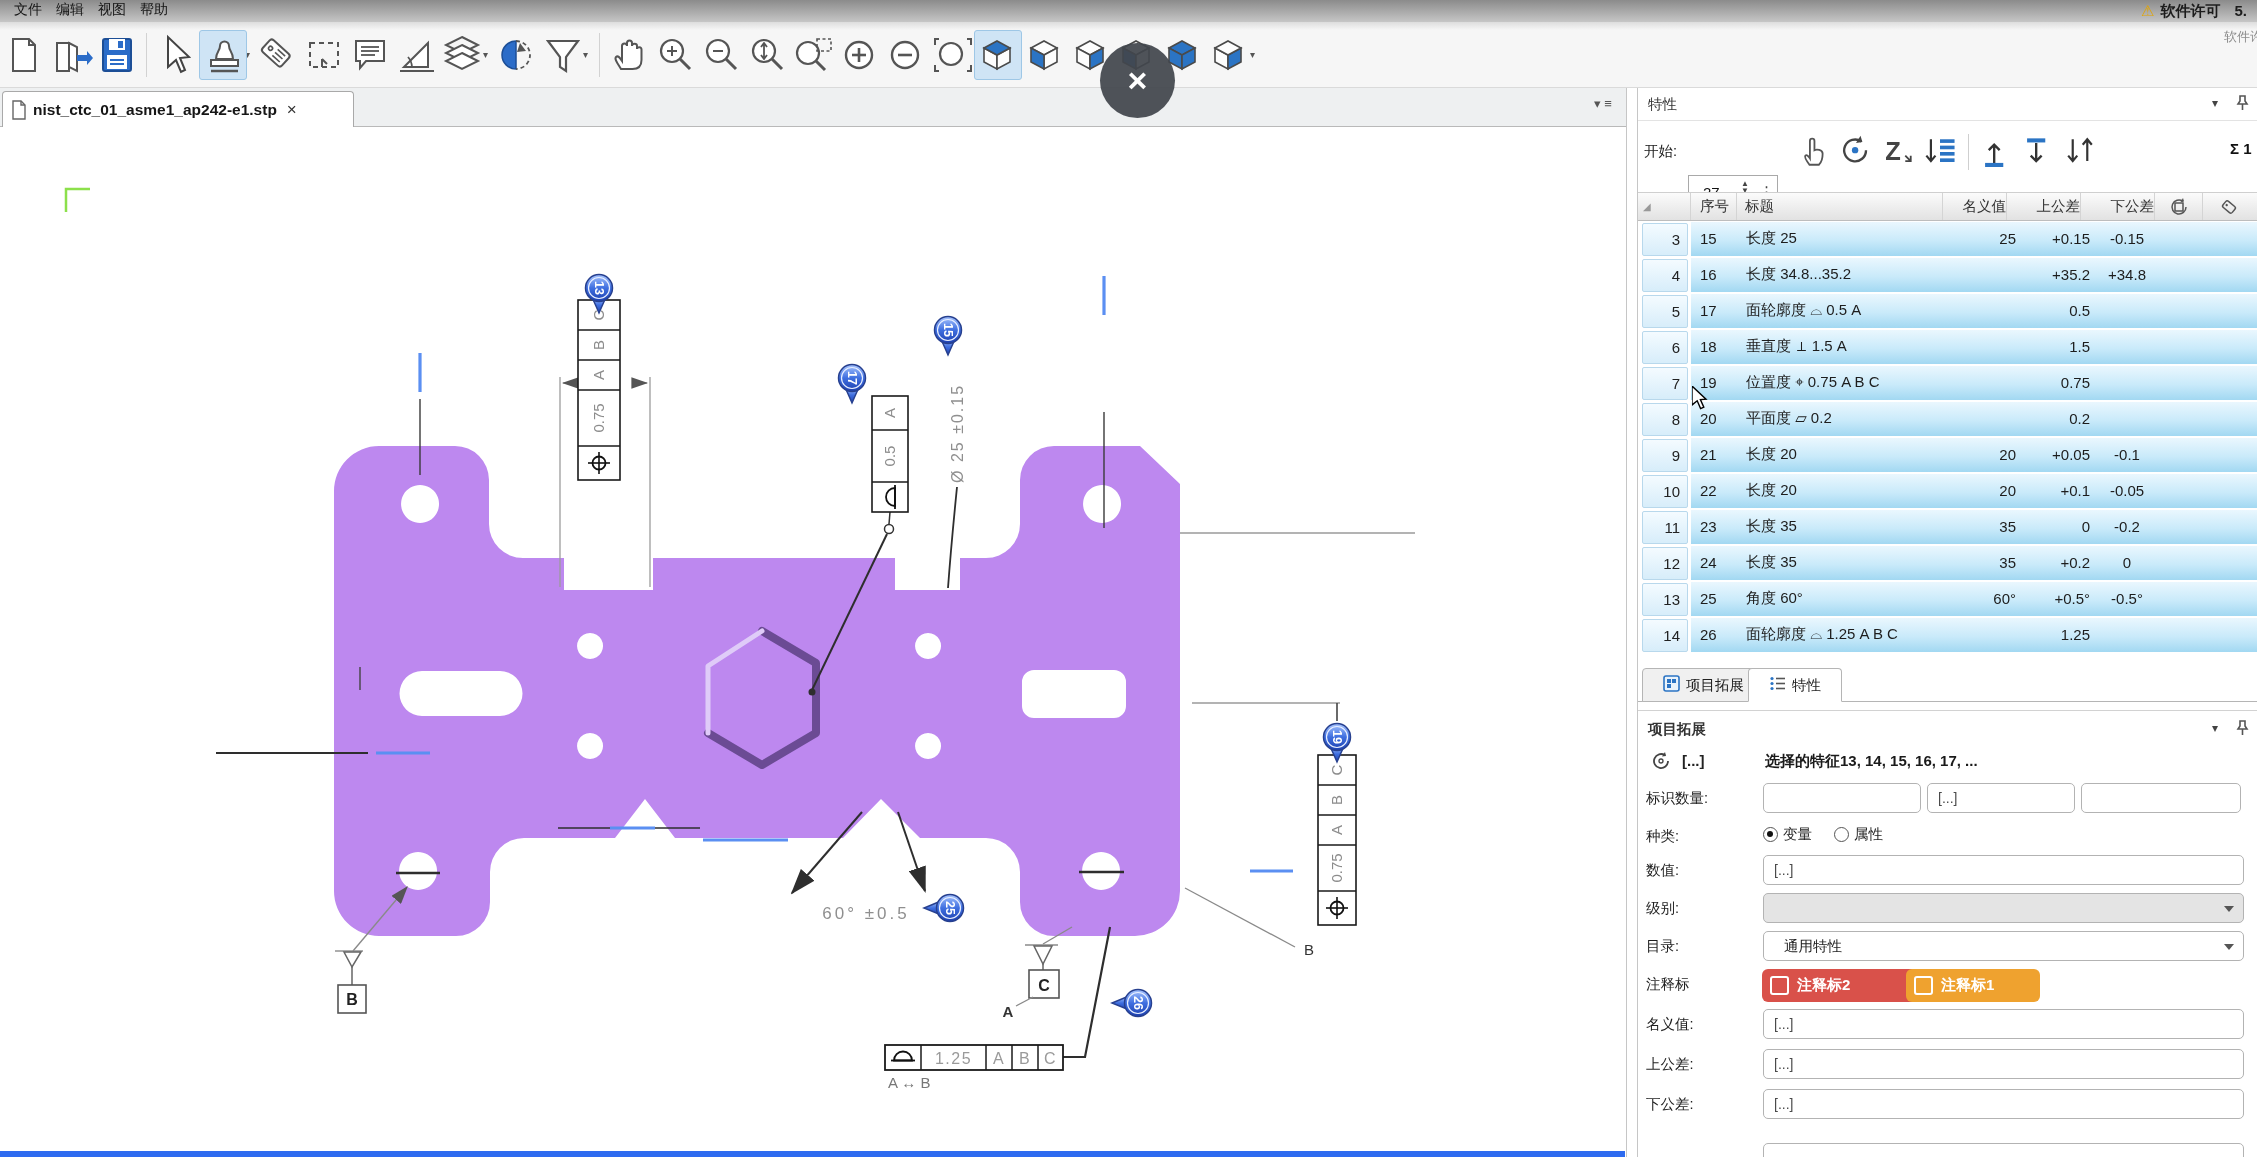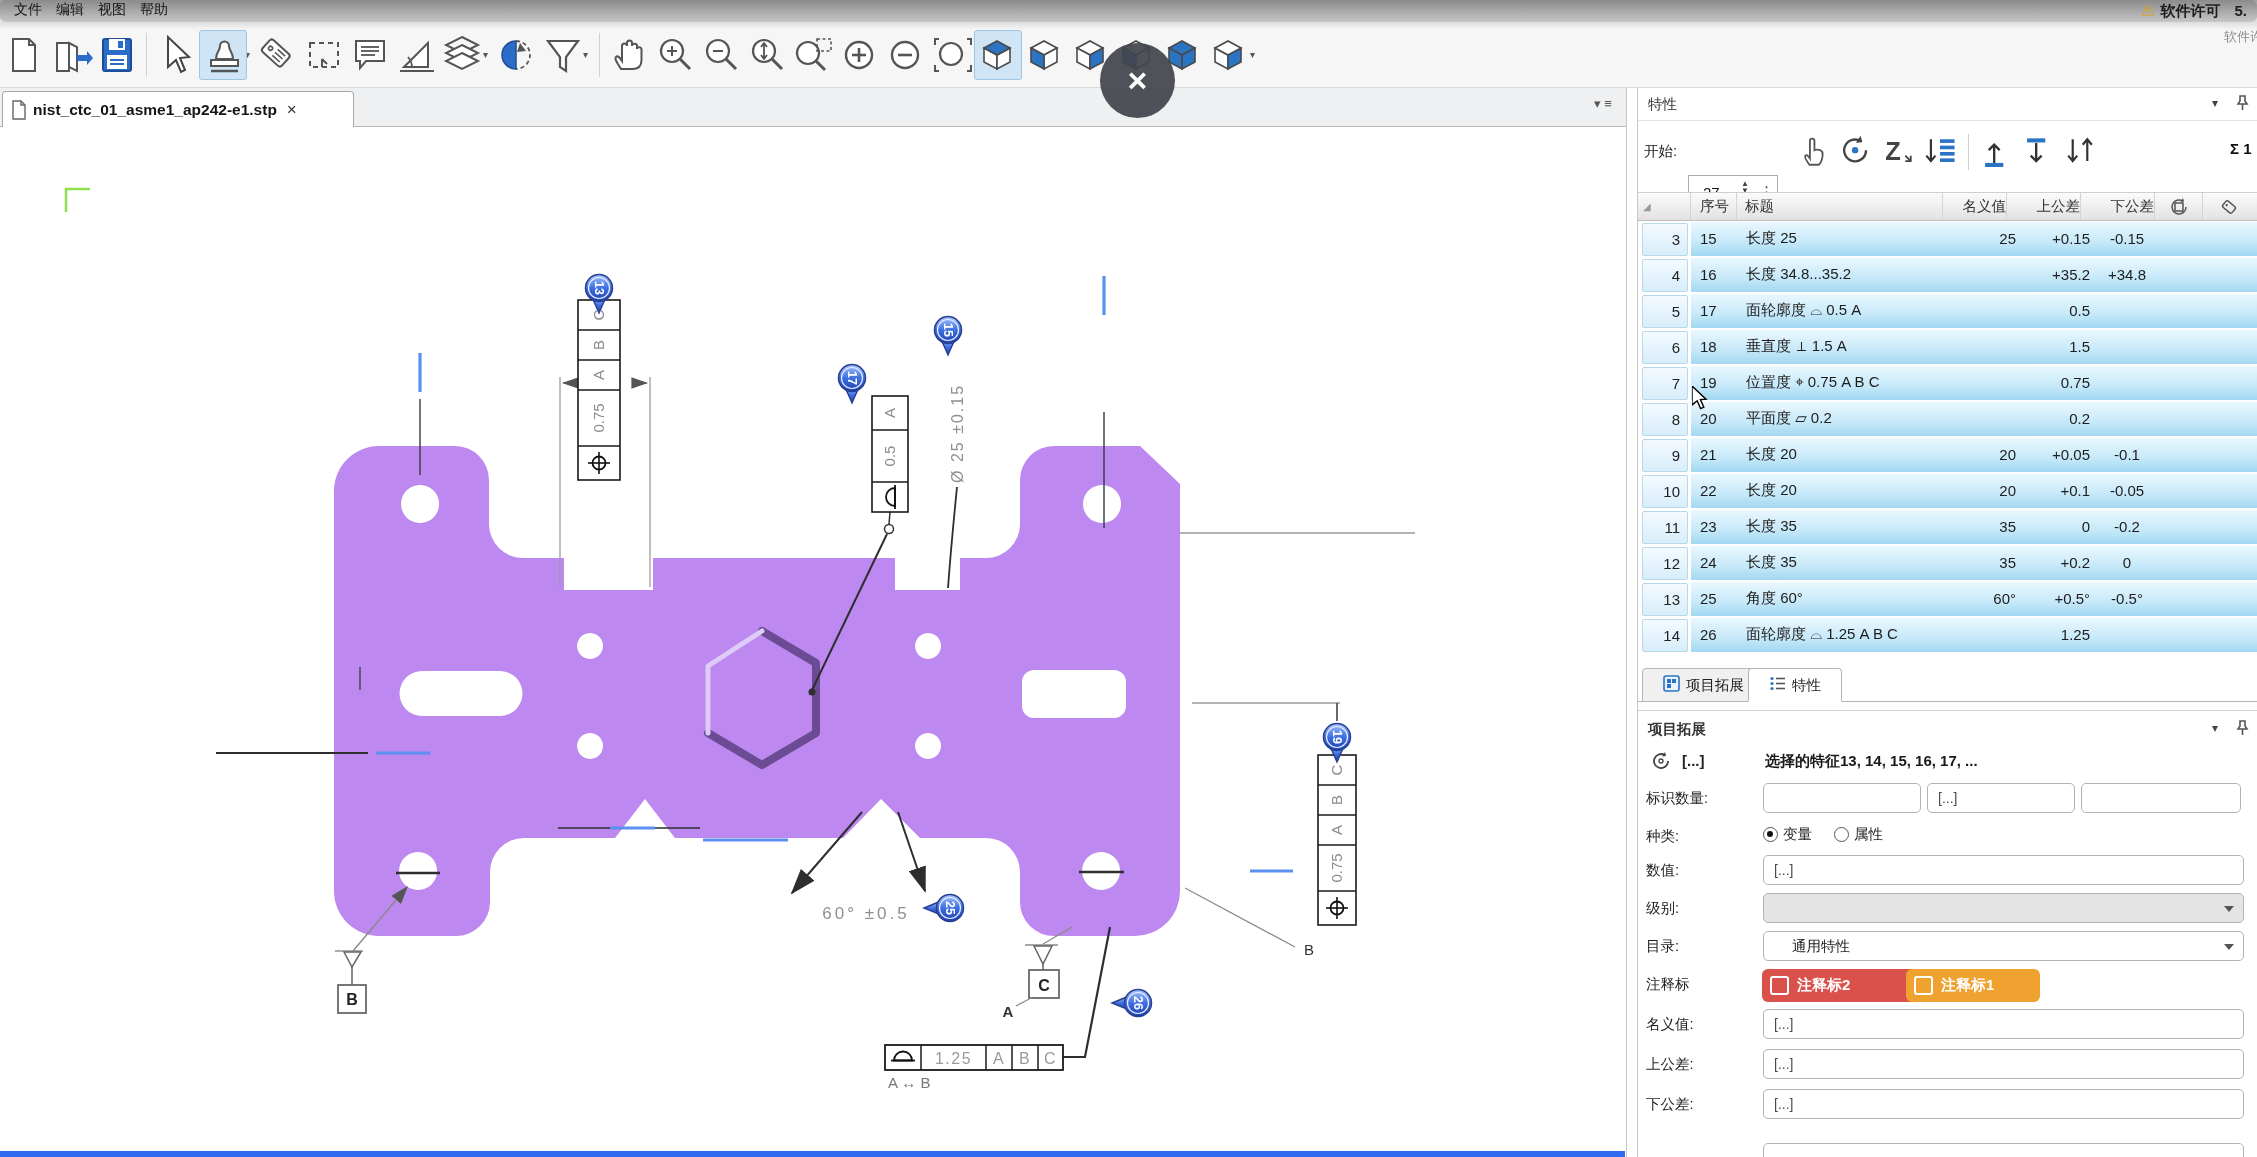--- a/index.html
+++ b/index.html
@@ -1,20 +1,20 @@
 <!DOCTYPE html>
 <html><head>
 <meta charset="utf-8">
 <style>
   html,body{margin:0;padding:0;background:#777;}
   #root{position:relative;width:2257px;height:1157px;background:#fff;overflow:hidden;
         font-family:"Liberation Sans",sans-serif;color:#222;}
   
   #menubar{position:absolute;left:0;top:0;width:2257px;height:22px;
-           background:linear-gradient(#8b8b8b,#c6c6c6);z-index:30;border-radius:6px;}
+           background:linear-gradient(#8b8b8b,#c6c6c6);z-index:30;}
   .menu-item{position:relative;display:inline-block;margin:1px 0 0 14px;font-size:14px;color:#141414;}
   #video-title{position:absolute;left:0;right:0;top:1px;text-align:center;font-size:14px;
                color:#e9e9e9;text-shadow:0 1px 2px rgba(0,0,0,.6);z-index:31;}
   #license{position:absolute;right:10px;top:2px;z-index:32;font-size:15px;font-weight:bold;color:#1c1c1c;}
   #license .warn{color:#e2a400;font-weight:normal;margin-right:6px;}
   #license .ver{margin-left:14px;}
   #license-sub{position:absolute;right:-6px;top:28px;font-size:13px;color:#8d8d8d;z-index:32;}
   
   #toolbar{position:absolute;left:0;top:22px;width:2257px;height:66px;background:#f6f6f6;
            border-bottom:1px solid #dadada;display:flex;align-items:center;padding-left:2px;box-sizing:border-box;}
@@ -76,21 +76,21 @@
   .p-tab.active{background:#fff;border-bottom:1px solid #fff;z-index:2;}
   #p-tabs .baseline{position:absolute;left:0;top:35px;width:619px;height:1px;background:#b5b5b5;}
   
   #details{position:absolute;left:0;top:622px;width:619px;height:447px;border-top:1px solid #d2d2d2;}
   #details .p-header{top:2px;border-bottom:none;}
   .d-label{position:absolute;left:8px;font-size:14.5px;color:#1e1e1e;}
   .d-input{position:absolute;height:30px;border:1px solid #b3b3b3;border-radius:5px;background:#fff;
            font-size:14px;color:#333;padding:0 10px;box-sizing:border-box;font-family:"Liberation Sans",sans-serif;}
   .d-input::placeholder{color:#4a4a4a;opacity:1;}
   .d-select{position:absolute;height:30px;border:1px solid #b3b3b3;border-radius:5px;background:#fff;
-            font-size:14.5px;color:#222;display:flex;align-items:center;padding:0 28px;box-sizing:border-box;}
+            font-size:14.5px;color:#222;display:flex;align-items:center;padding:0 20px;box-sizing:border-box;}
   .d-select .cv{position:absolute;right:9px;top:12px;width:0;height:0;border-left:5px solid transparent;
                 border-right:5px solid transparent;border-top:6px solid #555;}
   .radio{display:inline-block;width:15px;height:15px;border:1.5px solid #555;border-radius:50%;
          vertical-align:-3px;margin-right:5px;box-sizing:border-box;position:relative;}
   .radio.checked:after{content:"";position:absolute;left:3px;top:3px;width:6px;height:6px;border-radius:50%;background:#111;}
   .d-radio-row{position:absolute;font-size:14.5px;color:#1e1e1e;}
   .tagchip{position:absolute;height:33px;border-radius:6px;display:flex;align-items:center;padding:0 12px 0 8px;
            box-sizing:border-box;color:#fff;font-weight:bold;font-size:15px;}
   .tagchip .cb{width:15px;height:15px;border:2px solid #fff;border-radius:3px;margin-right:8px;}
   #sel-row{position:absolute;left:0;top:36px;width:619px;height:30px;}

